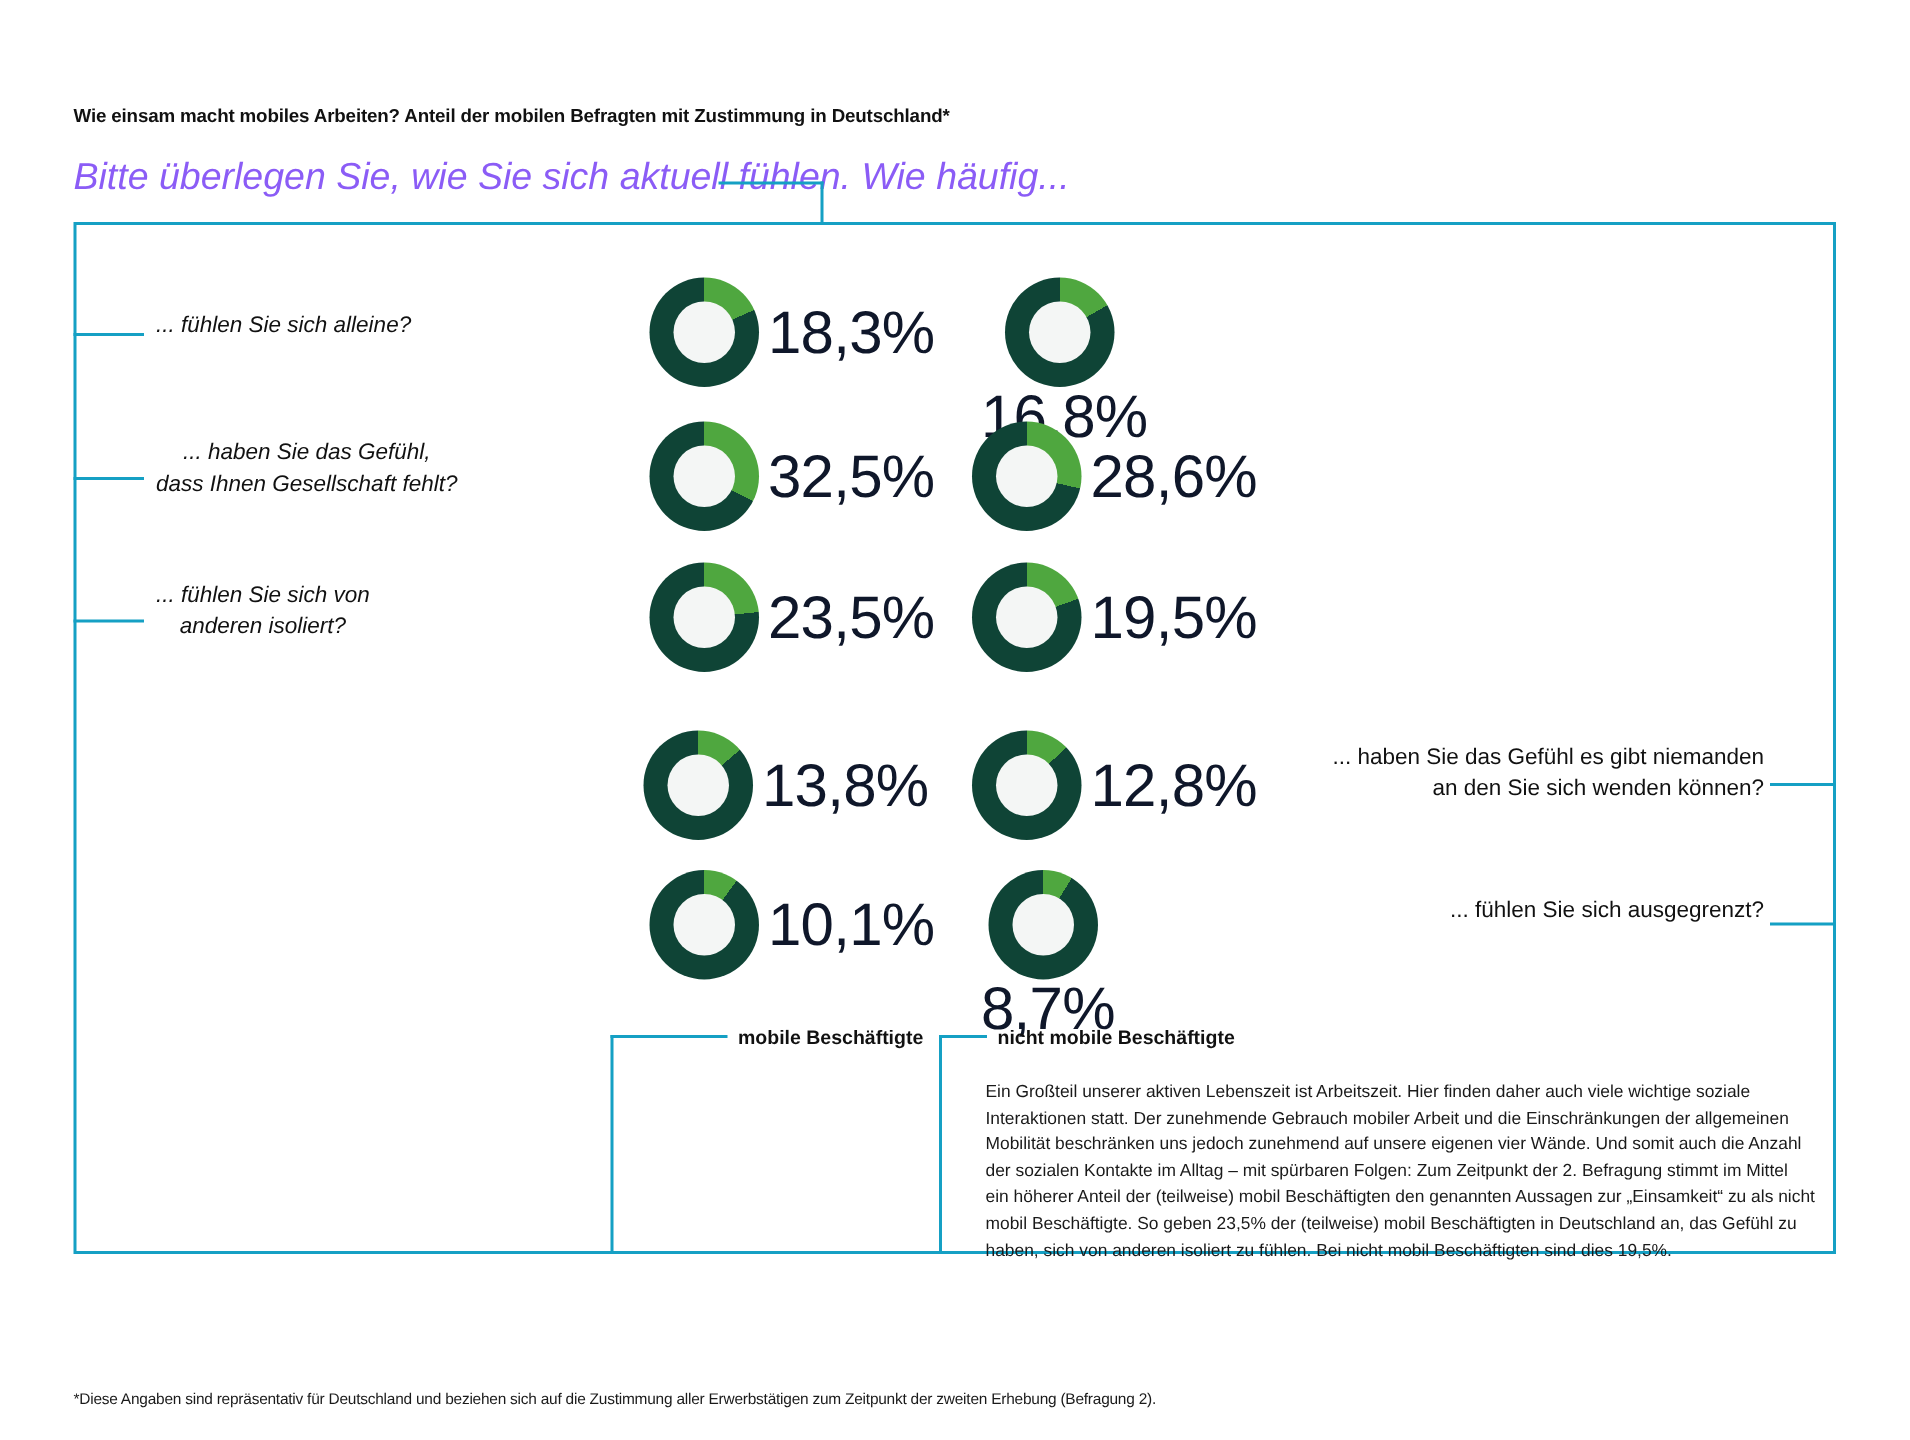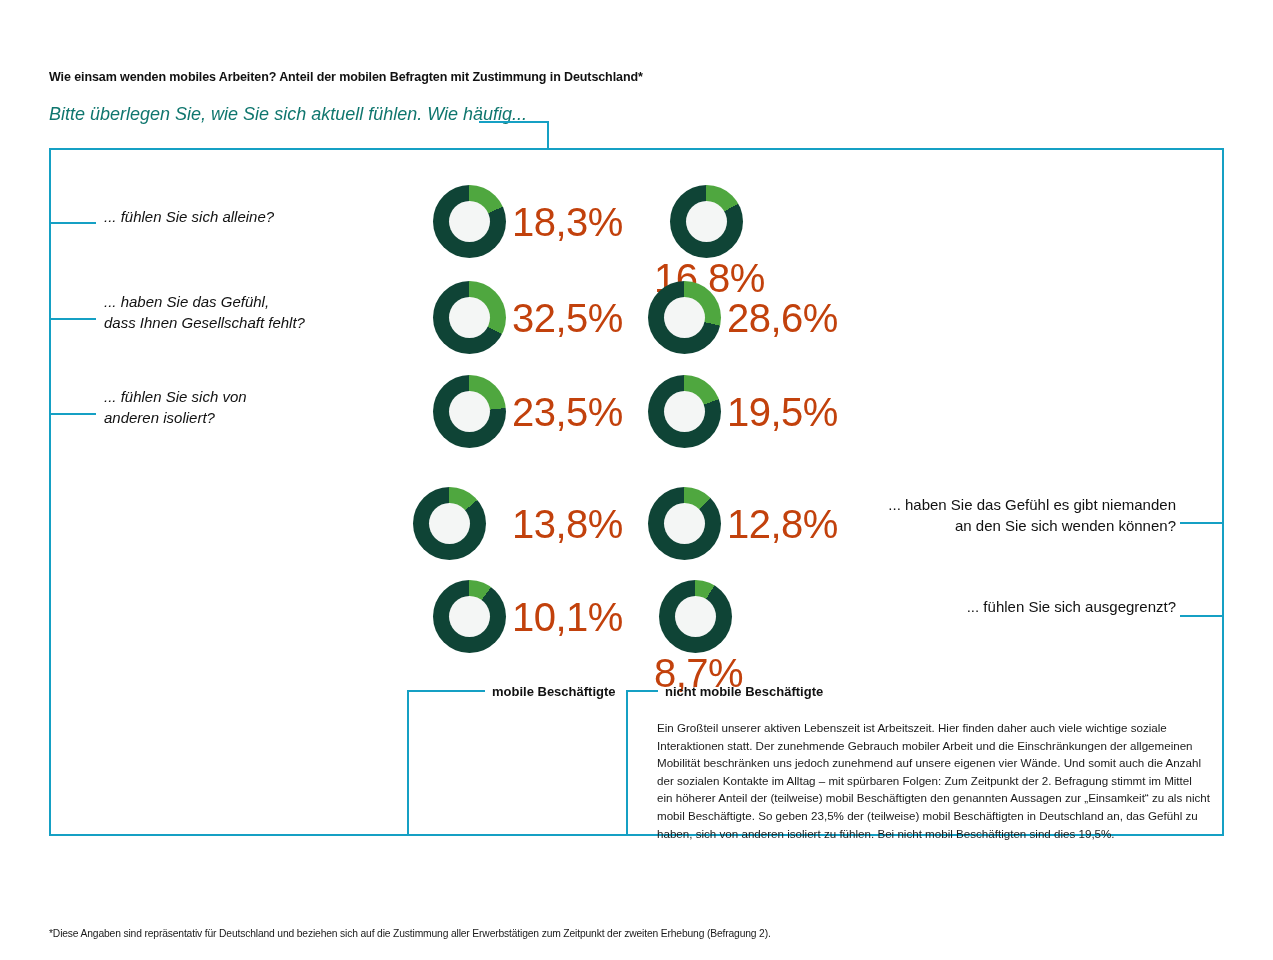--- a/index.html
+++ b/index.html
@@ -27,23 +27,23 @@
     letter-spacing: -0.1px;
     color: #111111;
     white-space: nowrap;
   }
 
   
   #intro-question {
     position: absolute;
     left: 49px;
     top: 104px;
-    font-size: 18px;
+    font-size: 25px;
     font-style: italic;
-    color: #0f766e;
+    color: #8b5cf6;
     white-space: nowrap;
   }
 
   
   .cyan-h {
     position: absolute;
     height: 0;
     border-top: 2px solid #15a0c4;
   }
   .cyan-v {
@@ -66,21 +66,21 @@
 
   
   .left-label {
     position: absolute;
     left: 104px;
     font-size: 15px;
     font-style: italic;
     line-height: 1.42;
     color: #111111;
     white-space: pre-line;
-    text-align: left;
+    text-align: center;
   }
 
   
   .right-label {
     position: absolute;
     right: 1273px;
     font-size: 15px;
     line-height: 1.42;
     color: #111111;
     white-space: pre-line;
@@ -106,21 +106,21 @@
     top: 16px;
     width: 41px;
     height: 41px;
     border-radius: 50%;
     background: #f4f6f5;
   }
   .donut-value {
     font-size: 40px;
     font-weight: 300;
     letter-spacing: -0.5px;
-    color: #c2410c;
+    color: #0f172a;
     margin-left: 6px;
     white-space: nowrap;
     line-height: 1;
   }
 
   
   .legend-label {
     position: absolute;
     font-size: 13px;
     font-weight: bold;
@@ -149,21 +149,21 @@
     font-size: 10.3px;
     color: #1a1a1a;
     white-space: nowrap;
     letter-spacing: -0.15px;
     margin-top: 40px;
   }
 </style>
 </head>
 <body>
 
-<div id="headline">Wie einsam wenden mobiles Arbeiten? Anteil der mobilen Befragten mit Zustimmung in Deutschland*</div>
+<div id="headline">Wie einsam macht mobiles Arbeiten? Anteil der mobilen Befragten mit Zustimmung in Deutschland*</div>
 
 <div id="intro-question">Bitte überlegen Sie, wie Sie sich aktuell fühlen. Wie häufig...</div>
 
 <div class="cyan-h" style="left:479px; top:121px; width:70px;"></div>
 <div class="cyan-v" style="left:547px; top:121px; height:28px;"></div>
 
 <div id="main-frame"></div>
 
 <div class="cyan-h" style="left:49px; top:222px; width:47px;"></div>
 <div class="cyan-h" style="left:49px; top:318px; width:47px;"></div>
@@ -214,21 +214,21 @@
   </div>
   <div class="donut-value">23,5%</div>
 </div>
 <div class="donut-cell" style="left:648px; top:375px;">
   <div class="donut" style="background: conic-gradient(rgb(79, 167, 63) 0deg, rgb(79, 167, 63) 70.2deg, rgb(15, 68, 54) 70.2deg, rgb(15, 68, 54) 360deg);">
     <div class="hole"></div>
   </div>
   <div class="donut-value">19,5%</div>
 </div>
 
-<div class="donut-cell" style="left:413px; top:487px;gap:20px;">
+<div class="donut-cell" style="left:429px; top:487px;">
   <div class="donut" style="background: conic-gradient(rgb(79, 167, 63) 0deg, rgb(79, 167, 63) 49.68deg, rgb(15, 68, 54) 49.68deg, rgb(15, 68, 54) 360deg);">
     <div class="hole"></div>
   </div>
   <div class="donut-value">13,8%</div>
 </div>
 <div class="donut-cell" style="left:648px; top:487px;">
   <div class="donut" style="background: conic-gradient(rgb(79, 167, 63) 0deg, rgb(79, 167, 63) 46.08deg, rgb(15, 68, 54) 46.08deg, rgb(15, 68, 54) 360deg);">
     <div class="hole"></div>
   </div>
   <div class="donut-value">12,8%</div>

